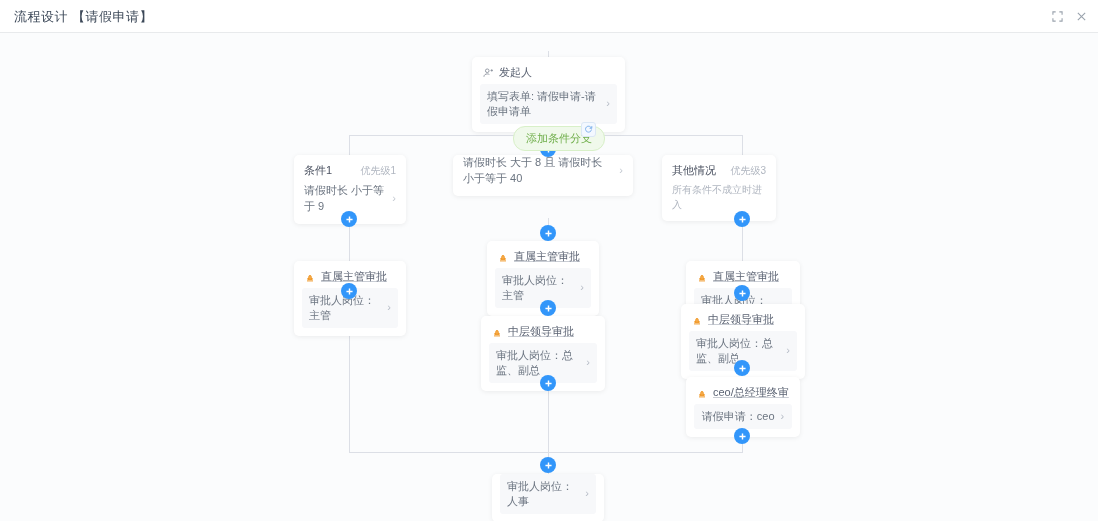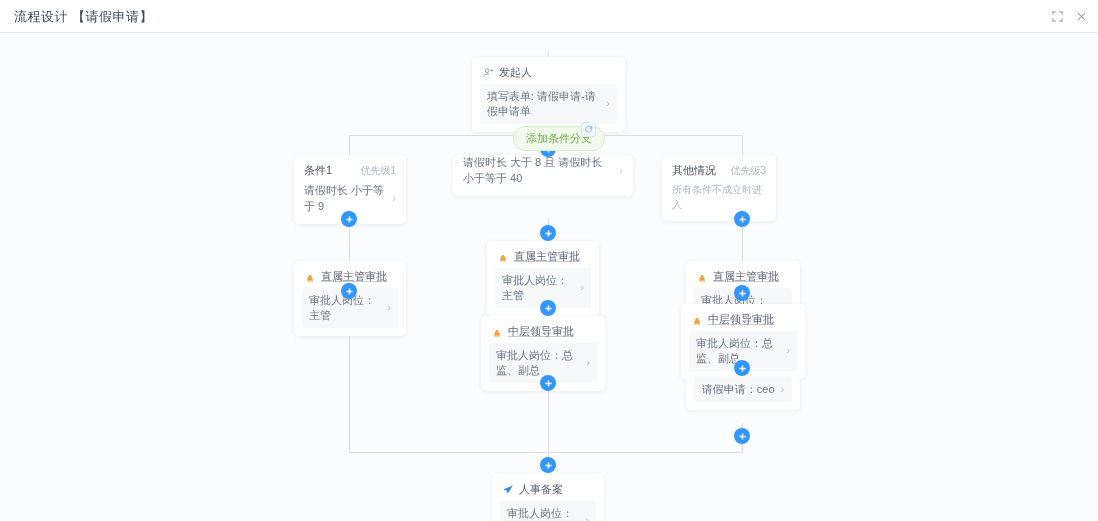--- a/index.html
+++ b/index.html
@@ -395,35 +395,36 @@
         </span>
         <span class="ttl">中层领导审批</span>
       </div>
       <div class="node-body">
         <span>审批人岗位：总监、副总</span>
         <span class="arrow">›</span>
       </div>
     </div>
 
     <div class="node" style="left:686px; top:344px; width:114px;">
+      <div class="node-head approve">
+        <span class="ic">
+          <svg width="12" height="12" viewBox="0 0 16 16" fill="none" stroke="#f0941f" stroke-width="1.3">
+            <path d="M4 13.2h8M5 11.2h6v-1.3H5z" fill="#f7b25c" stroke="#f0941f"></path>
+            <path d="M6.4 9.9V7.6a1.6 1.6 0 1 1 3.2 0v2.3" fill="#f7b25c"></path>
+          </svg>
+        </span>
+        <span class="ttl">ceo/总经理终审</span>
+      </div>
       <div class="node-body">
         <span>请假申请：ceo</span>
         <span class="arrow">›</span>
       </div>
     </div>
 
     <div class="node" style="left:492px; top:441px; width:112px;">
-      <div class="node-head">
-        <span class="ic">
-          <svg width="12" height="12" viewBox="0 0 16 16" fill="#2e8bf0">
-            <path d="M14.5 2L1.8 7.1l4.3 1.5 1.5 4.3z"></path>
-          </svg>
-        </span>
-        <span class="ttl">人事备案</span>
-      </div>
       <div class="node-body">
         <span>审批人岗位：人事</span>
         <span class="arrow">›</span>
       </div>
     </div>
 
   </div>
 </div>
 
 </body></html>

